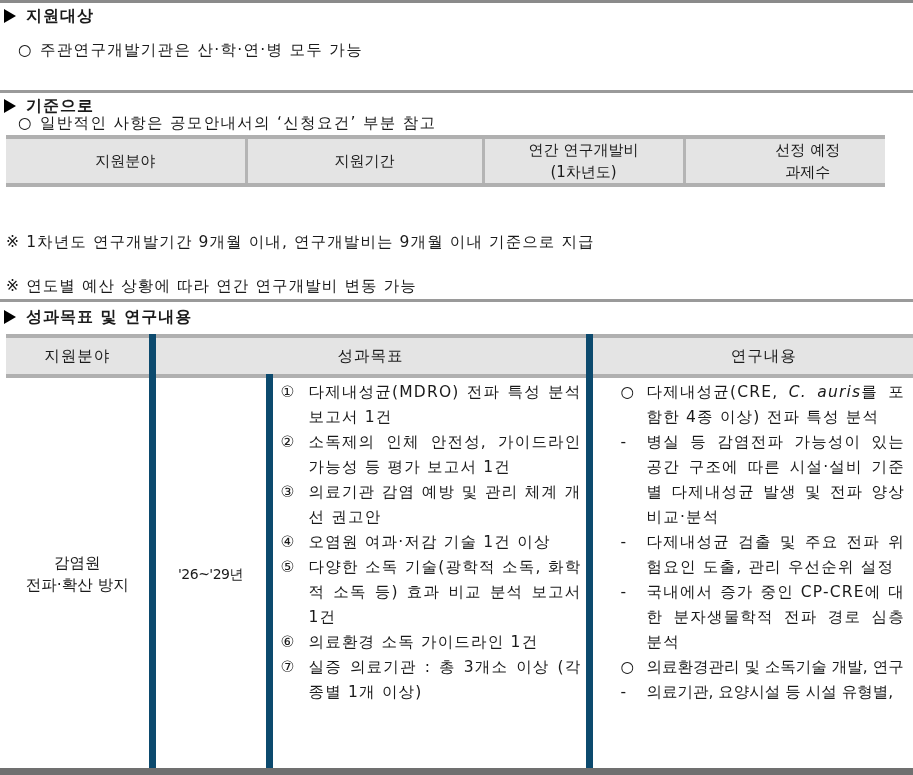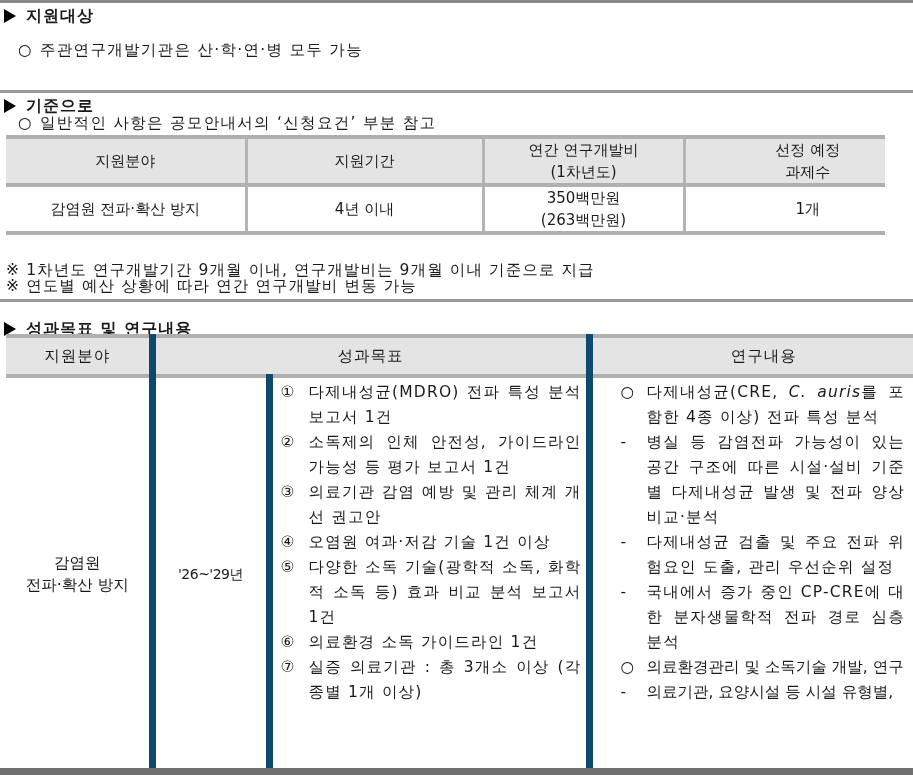--- a/index.html
+++ b/index.html
@@ -81,41 +81,32 @@
     <th><span>지원기간</span></th>
     <th>
           <div>연간 연구개발비</div>
           <div>(1차년도)</div>
         </th>
     <th>
           <div>선정 예정</div>
           <div>과제수</div>
         </th>
   </tr>
-  <tr>
-    <td>감염원 전파·확산 방지</td>
-    <td>4년 이내</td>
-    <td>
-          <div>350백만원</div>
-          <div>(263백만원)</div>
-        </td>
-    <td>1개</td>
-  </tr>
 </tbody>
   </table>
 
-<div class="note-line" style="top:260px;">
+<div class="note-line" style="top:232px;">
   <span>※</span> <span>1차년도 연구개발기간 9개월 이내, 연구개발비는 9개월 이내 기준으로 지급</span>
 </div>
 <div class="note-line" style="top:276px;">
   <span>※</span> <span>연도별 예산 상황에 따라 연간 연구개발비 변동 가능</span>
 </div>
 <div class="sep" style="top:299px;"></div>
 
-<div class="sec-head" style="top:316px;">
+<div class="sec-head" style="top:304px;">
   <span class="tri"></span>
   <span>성과목표 및 연구내용</span>
 </div>
 
 <table class="t2">
   <colgroup>
       <col style="width:146px">
       <col style="width:117px">
       <col style="width:320px">
       <col style="width:324px">

